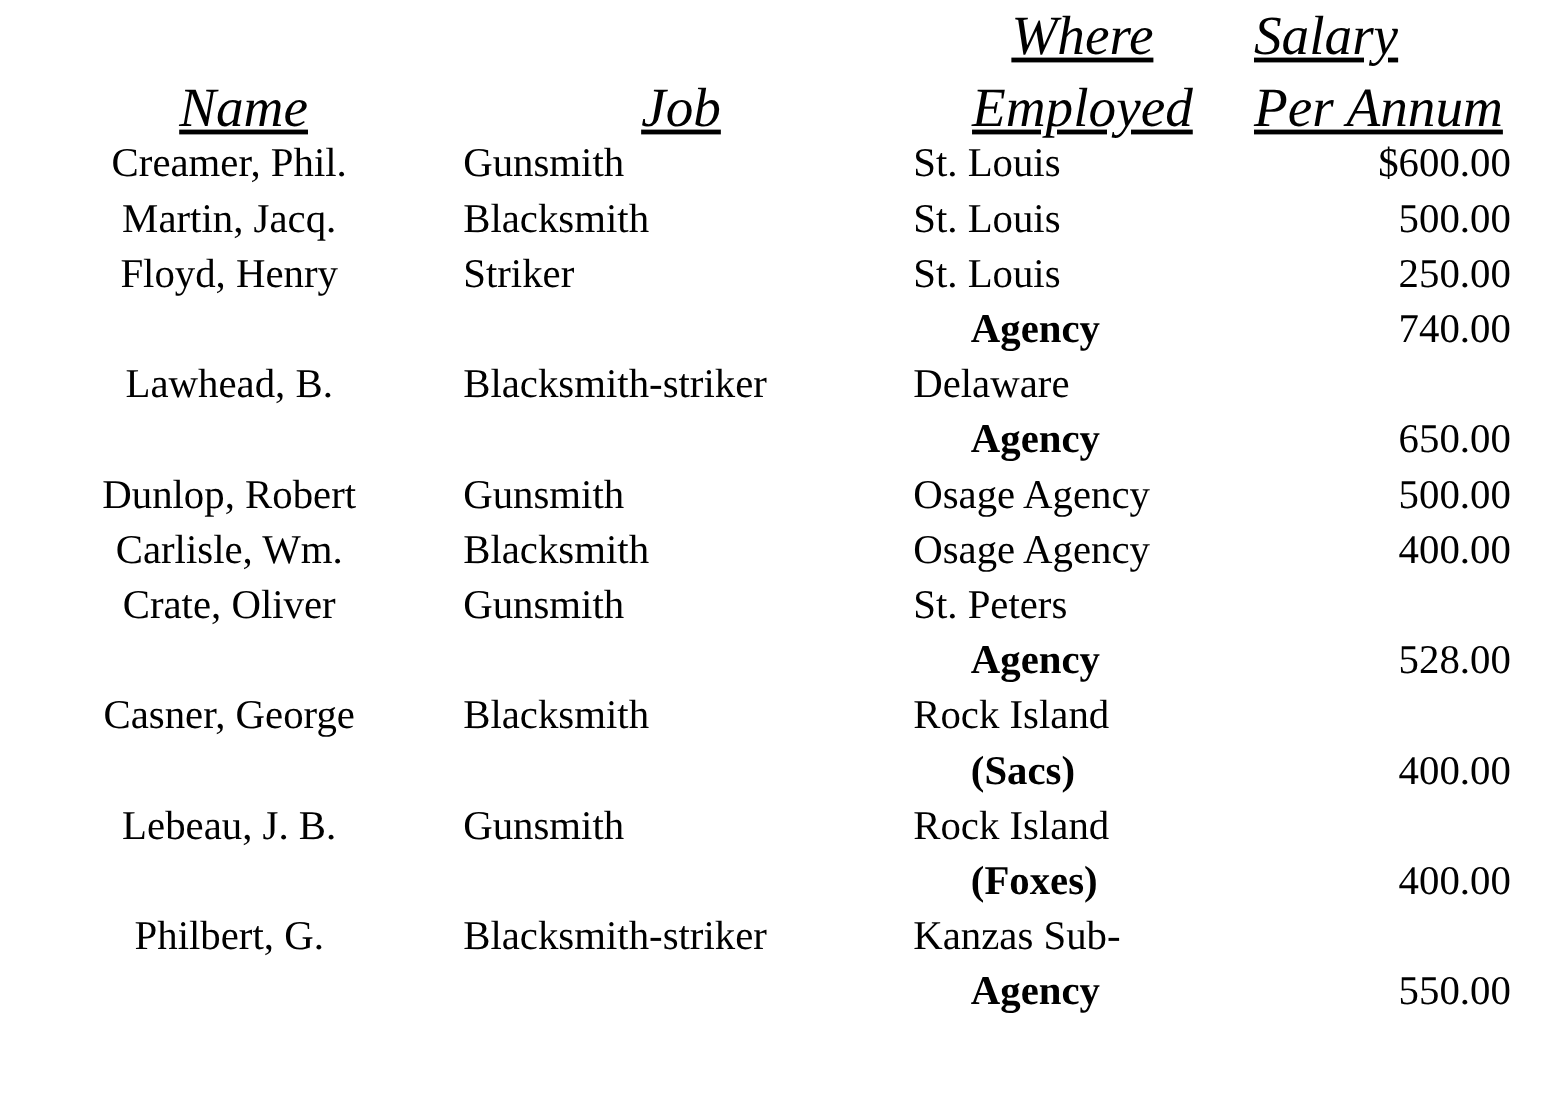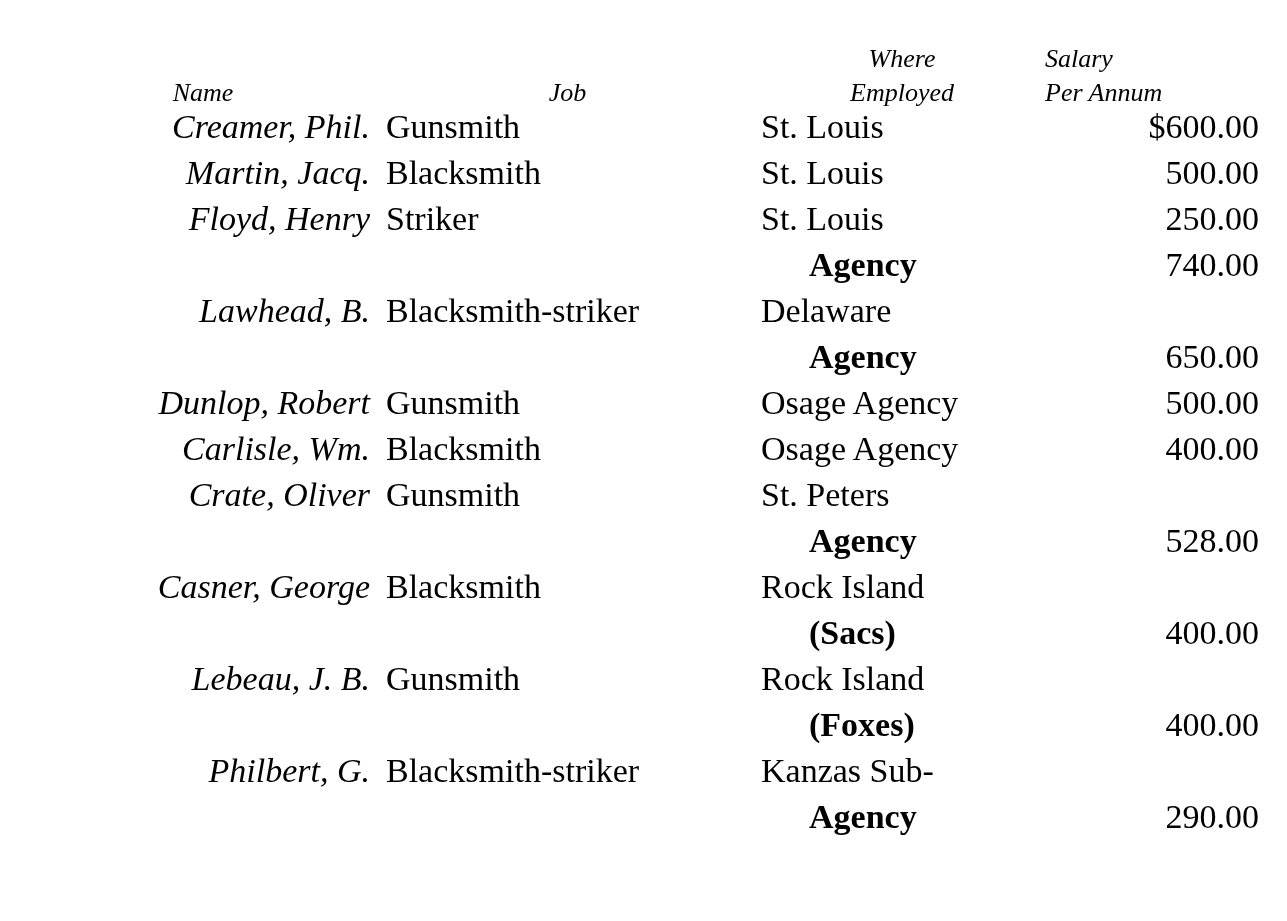--- a/index.html
+++ b/index.html
@@ -27,44 +27,45 @@
     table-layout: fixed;
   }
   table.ledger col.c-name    { width: 370px; }
   table.ledger col.c-job     { width: 385px; }
   table.ledger col.c-where   { width: 290px; }
   table.ledger col.c-salary  { width: 242px; }
 
   thead th {
     font-style: italic;
     font-weight: normal;
-    font-size: 26px;
+    font-size: 46px;
     vertical-align: bottom;
     padding: 0;
     line-height: 1.30;
+    text-decoration: underline;
   }
   th.h-name   { text-align: center; padding-left: 36px; }
   th.h-job    { text-align: center; padding-left: 10px; }
   th.h-where  { text-align: center; padding-left: 4px; }
   th.h-salary { text-align: left; padding-right: 18px; }
 
   th .hl { display: block; white-space: nowrap; }
   th.h-name .hl, th.h-job .hl { padding-top: 0; }
 
   thead tr.head-row th { height: 110px; }
 
   tbody td {
     font-size: 34px;
     line-height: 1.00;
     padding: 0;
     vertical-align: top;
     white-space: nowrap;
   }
   tbody tr { height: 46px; }
-  td.c1 { padding-left: 12px; text-align: right; font-style: italic; }
+  td.c1 { padding-left: 12px; text-align: center; }
   td.c2 { padding-left: 16px; text-align: left; }
   td.c3 { padding-left: 6px;  text-align: left; }
   td.c4 { padding-right: 28px; text-align: right; }
 
   
   td.cont { padding-left: 54px; font-weight: bold; }
 </style>
 </head>
 <body>
 
@@ -182,17 +183,17 @@
         <tr>
           <td class="c1">Philbert, G.</td>
           <td class="c2">Blacksmith-striker</td>
           <td class="c3">Kanzas Sub-</td>
           <td class="c4"></td>
         </tr>
         <tr>
           <td class="c1"></td>
           <td class="c2"></td>
           <td class="c3 cont">Agency</td>
-          <td class="c4">290.00</td>
+          <td class="c4">550.00</td>
         </tr>
       </tbody>
   </table>
 </div>
 
 </body></html>

